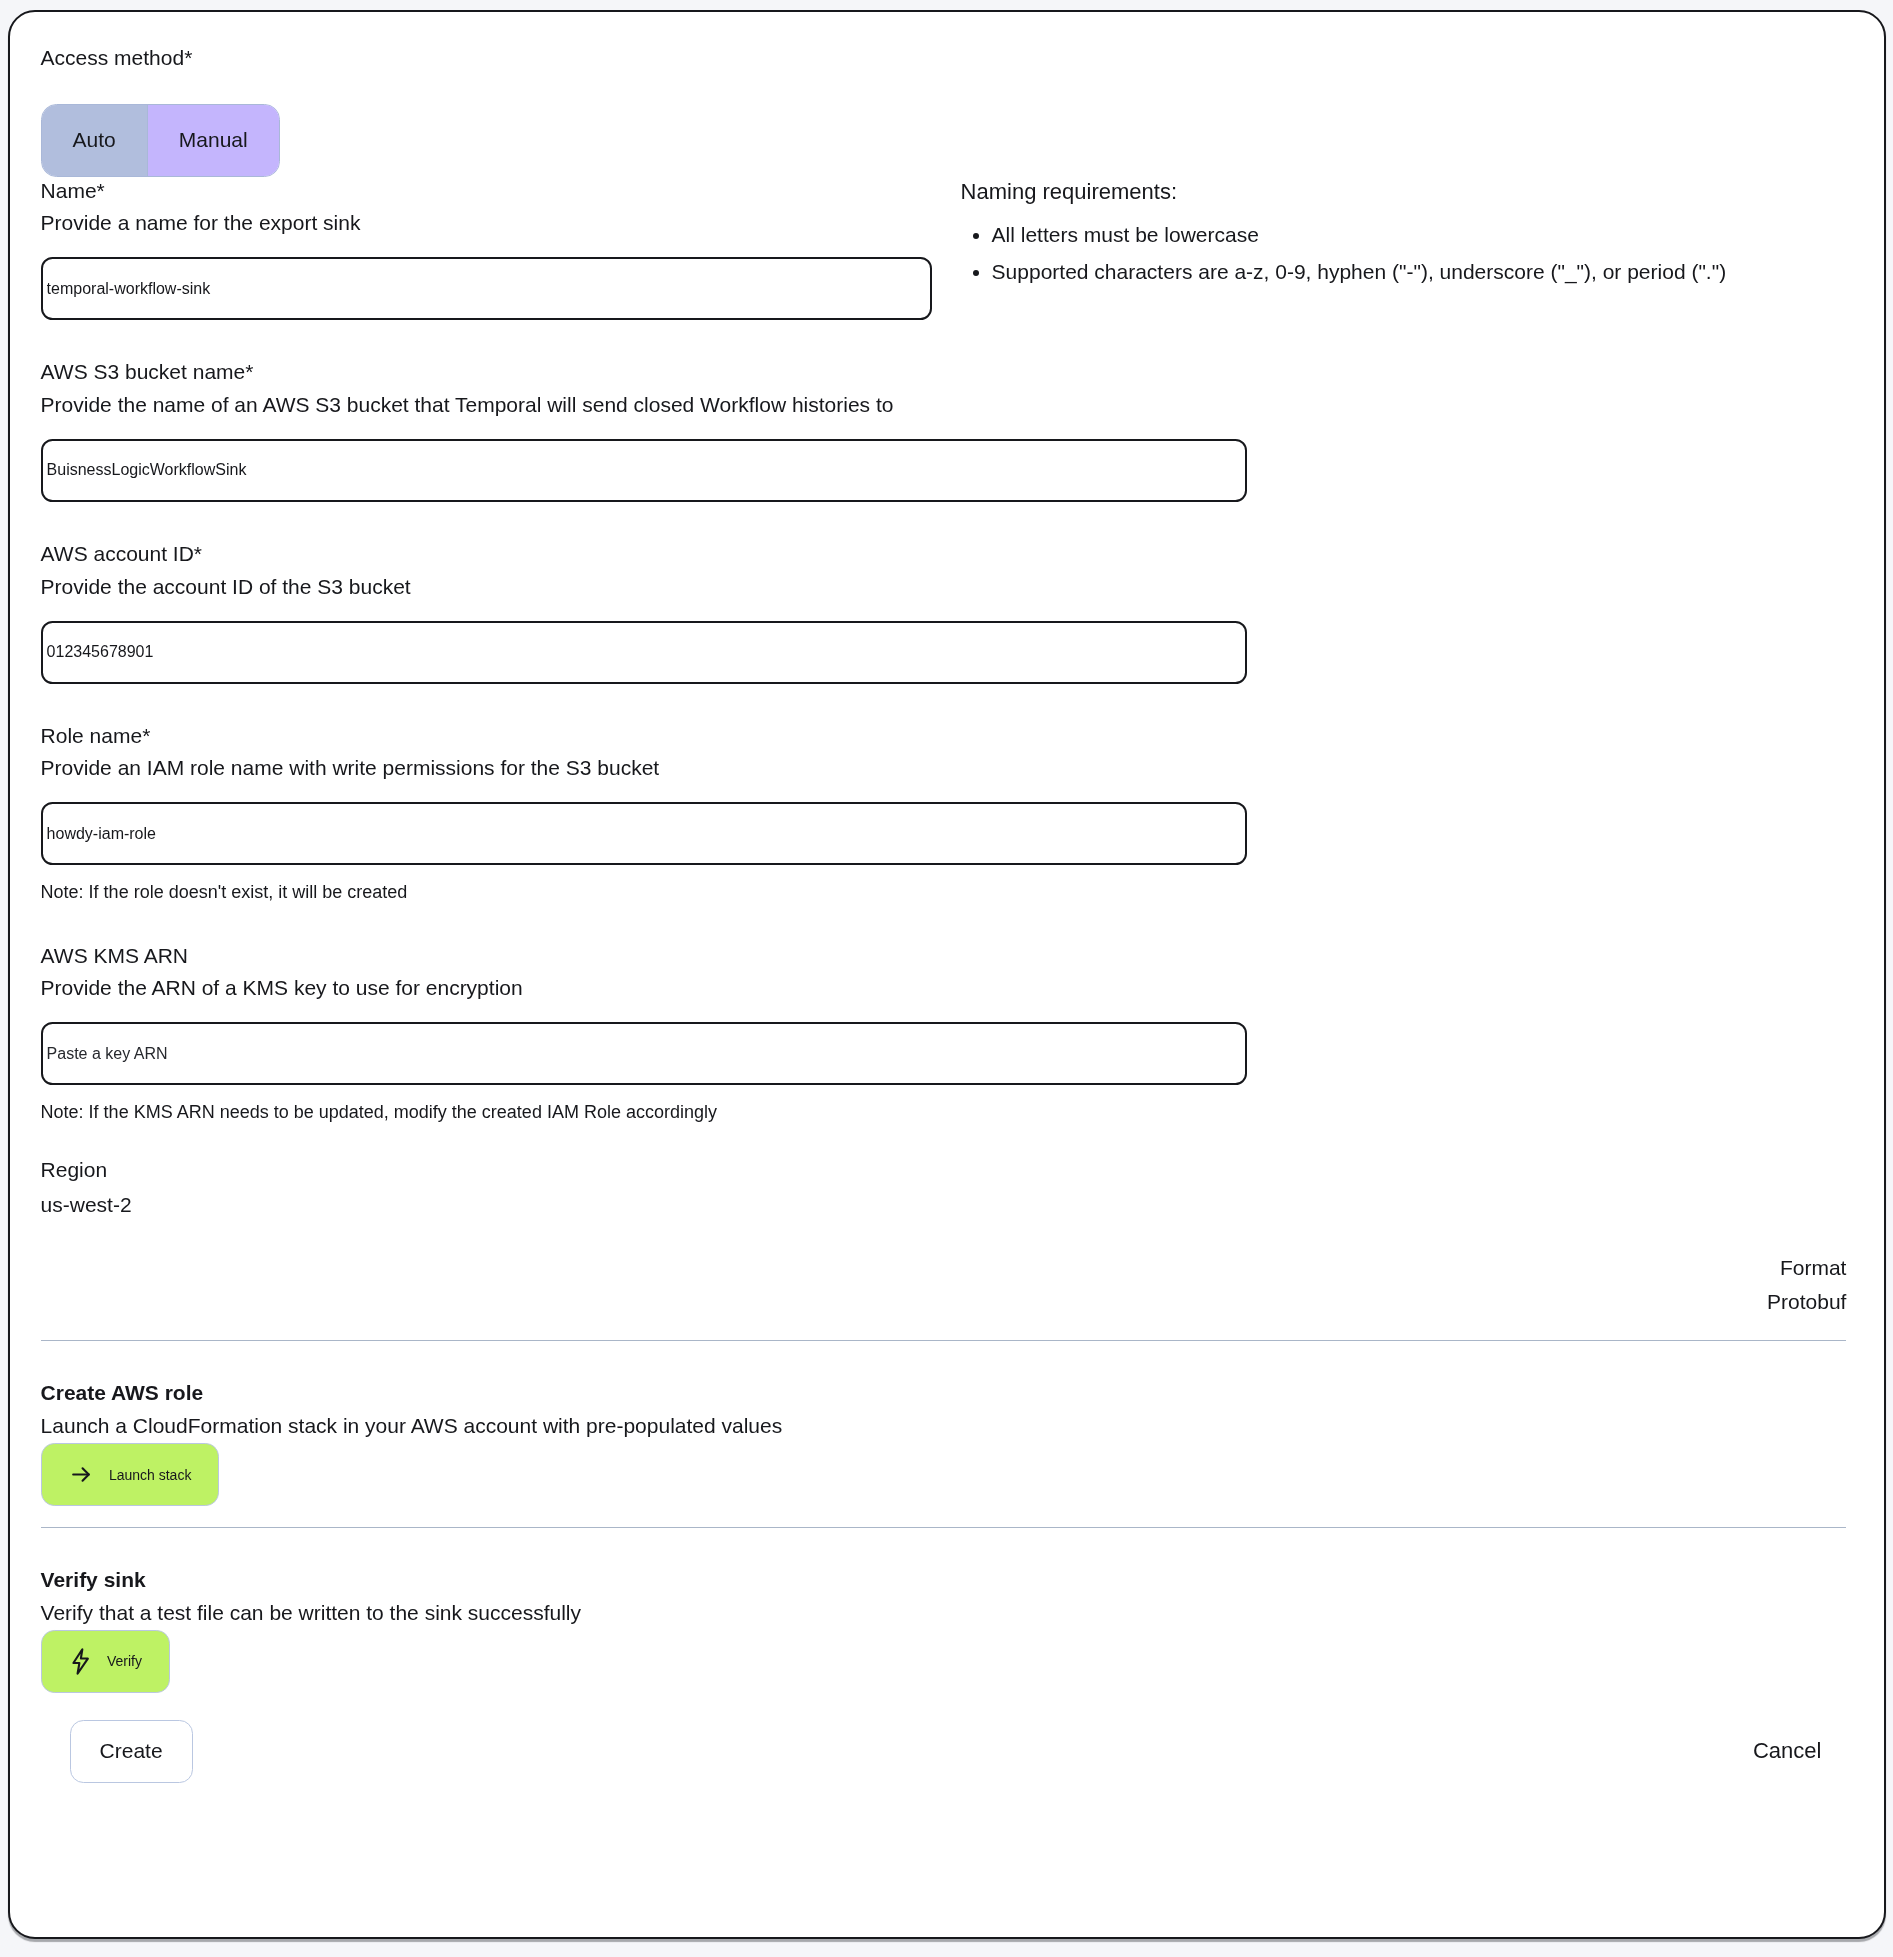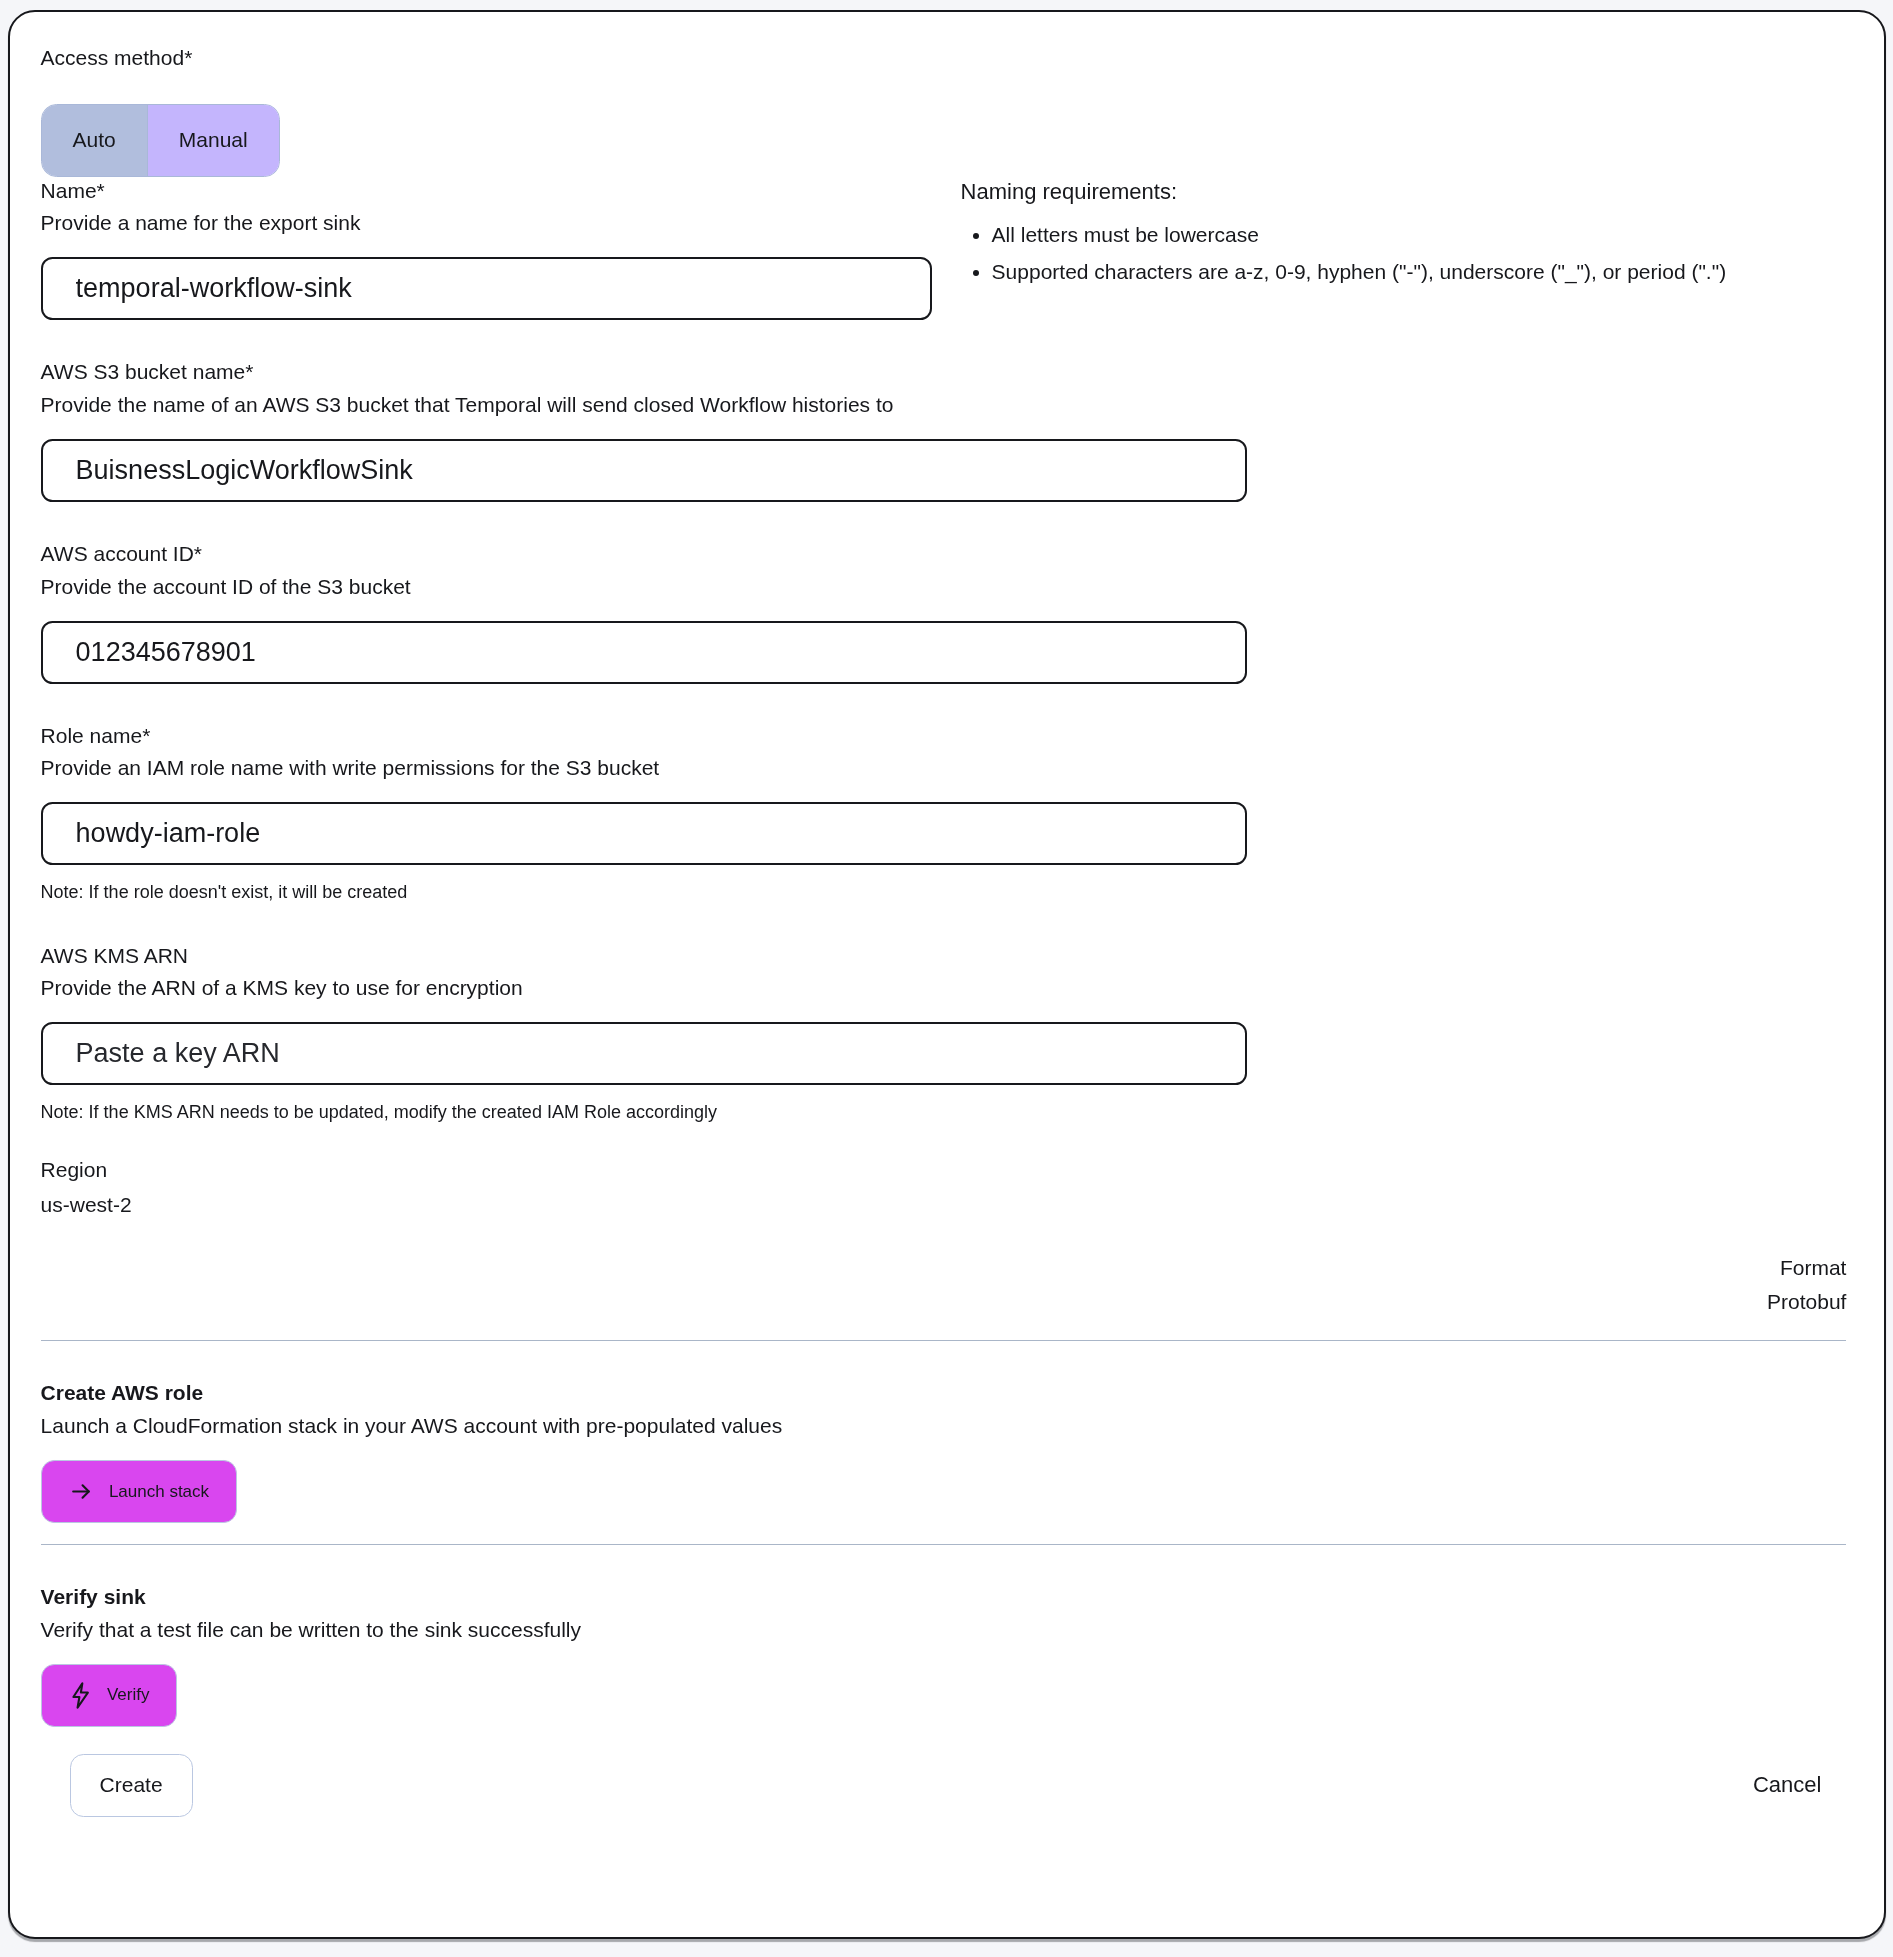--- a/index.html
+++ b/index.html
@@ -25,22 +25,22 @@
   .field-desc  { font-size: 21px; line-height: 27px; margin-top: 5.7px; }
   .bold-title  { font-size: 21px; line-height: 27px; font-weight: 700; }
   .text-input {
     display: block;
     margin-top: 21px;
     height: 63px;
     border: 2.4px solid #17181c;
     border-radius: 11.5px;
     background: #fff;
     color: #17181c;
-    font-size: 27px;
-    padding: 0 33px;
+    font-size: 16px;
+    padding: 0 4px;
     font-family: inherit;
     outline: none;
   }
   .text-input::placeholder { color: #26282d; opacity: 1; }
   .w-narrow { width: 891px; }
   .w-wide   { width: 1206px; }
   .note { font-size: 18px; line-height: 23px; margin-top: 15.3px; }
   .section { margin-top: 38px; }
 
   
@@ -73,28 +73,28 @@
   .req-list li { font-size: 21px; line-height: 31px; margin-top: 5.7px; }
 
   .divider {
     border: none;
     border-top: 1.9px solid #aab6c8;
     margin: 25px 0 0;
   }
 
   .outline-btn {
     display: inline-flex; align-items: center; gap: 15.3px;
-    margin-top: 21px;
+    margin-top: 4px;
     height: 63px;
     padding: 0 27px;
     border: 1.9px solid #bac7e1;
     border-radius: 13.4px;
-    background: #d946ef;
+    background: #bef264;
     color: #17181c;
-    font-size: 17px;
+    font-size: 14px;
     font-family: inherit;
     cursor: pointer;
   }
   .outline-btn svg { display: block; }
 
   .readonly-block { margin-top: 32.5px; }
   .readonly-value { font-size: 21px; line-height: 27px; margin-top: 7.6px; }
 
   .footer {
     margin-top: 27px;

